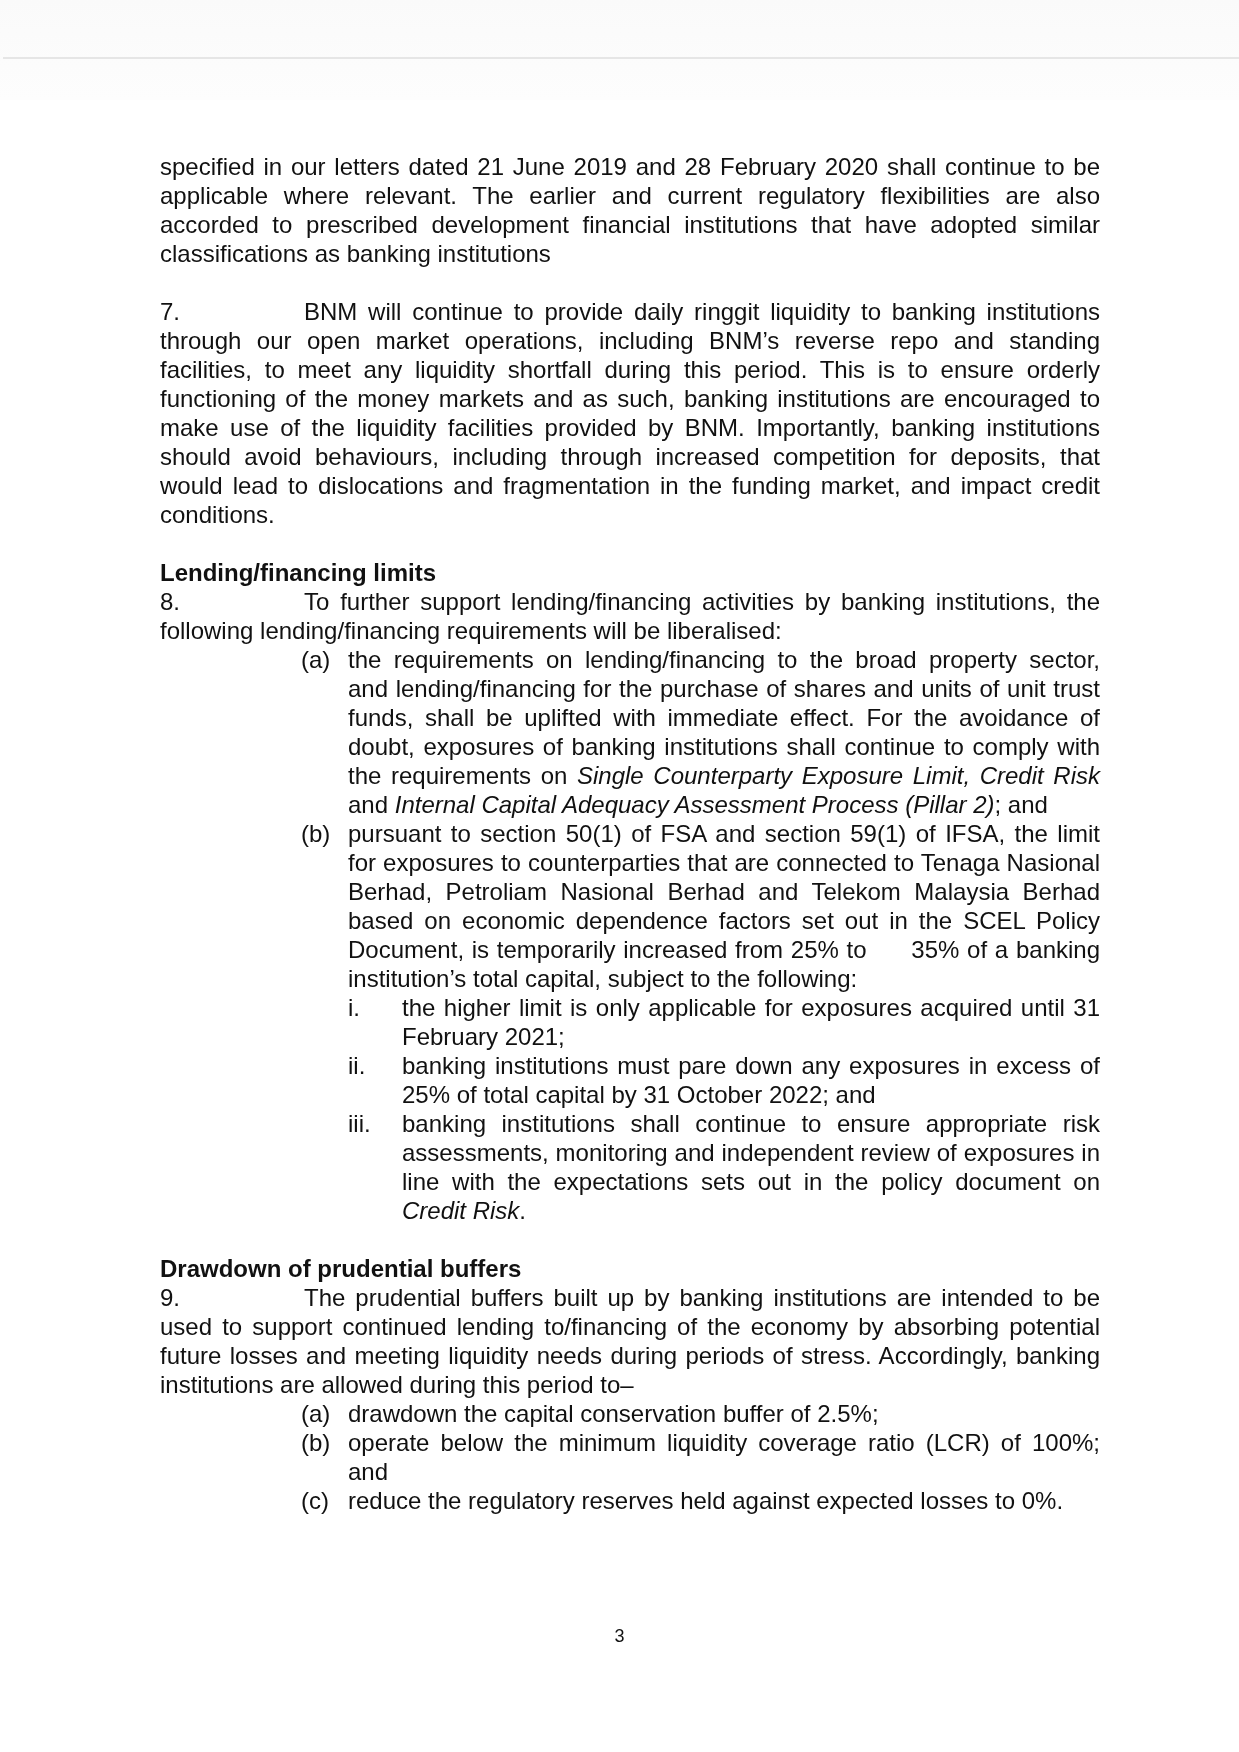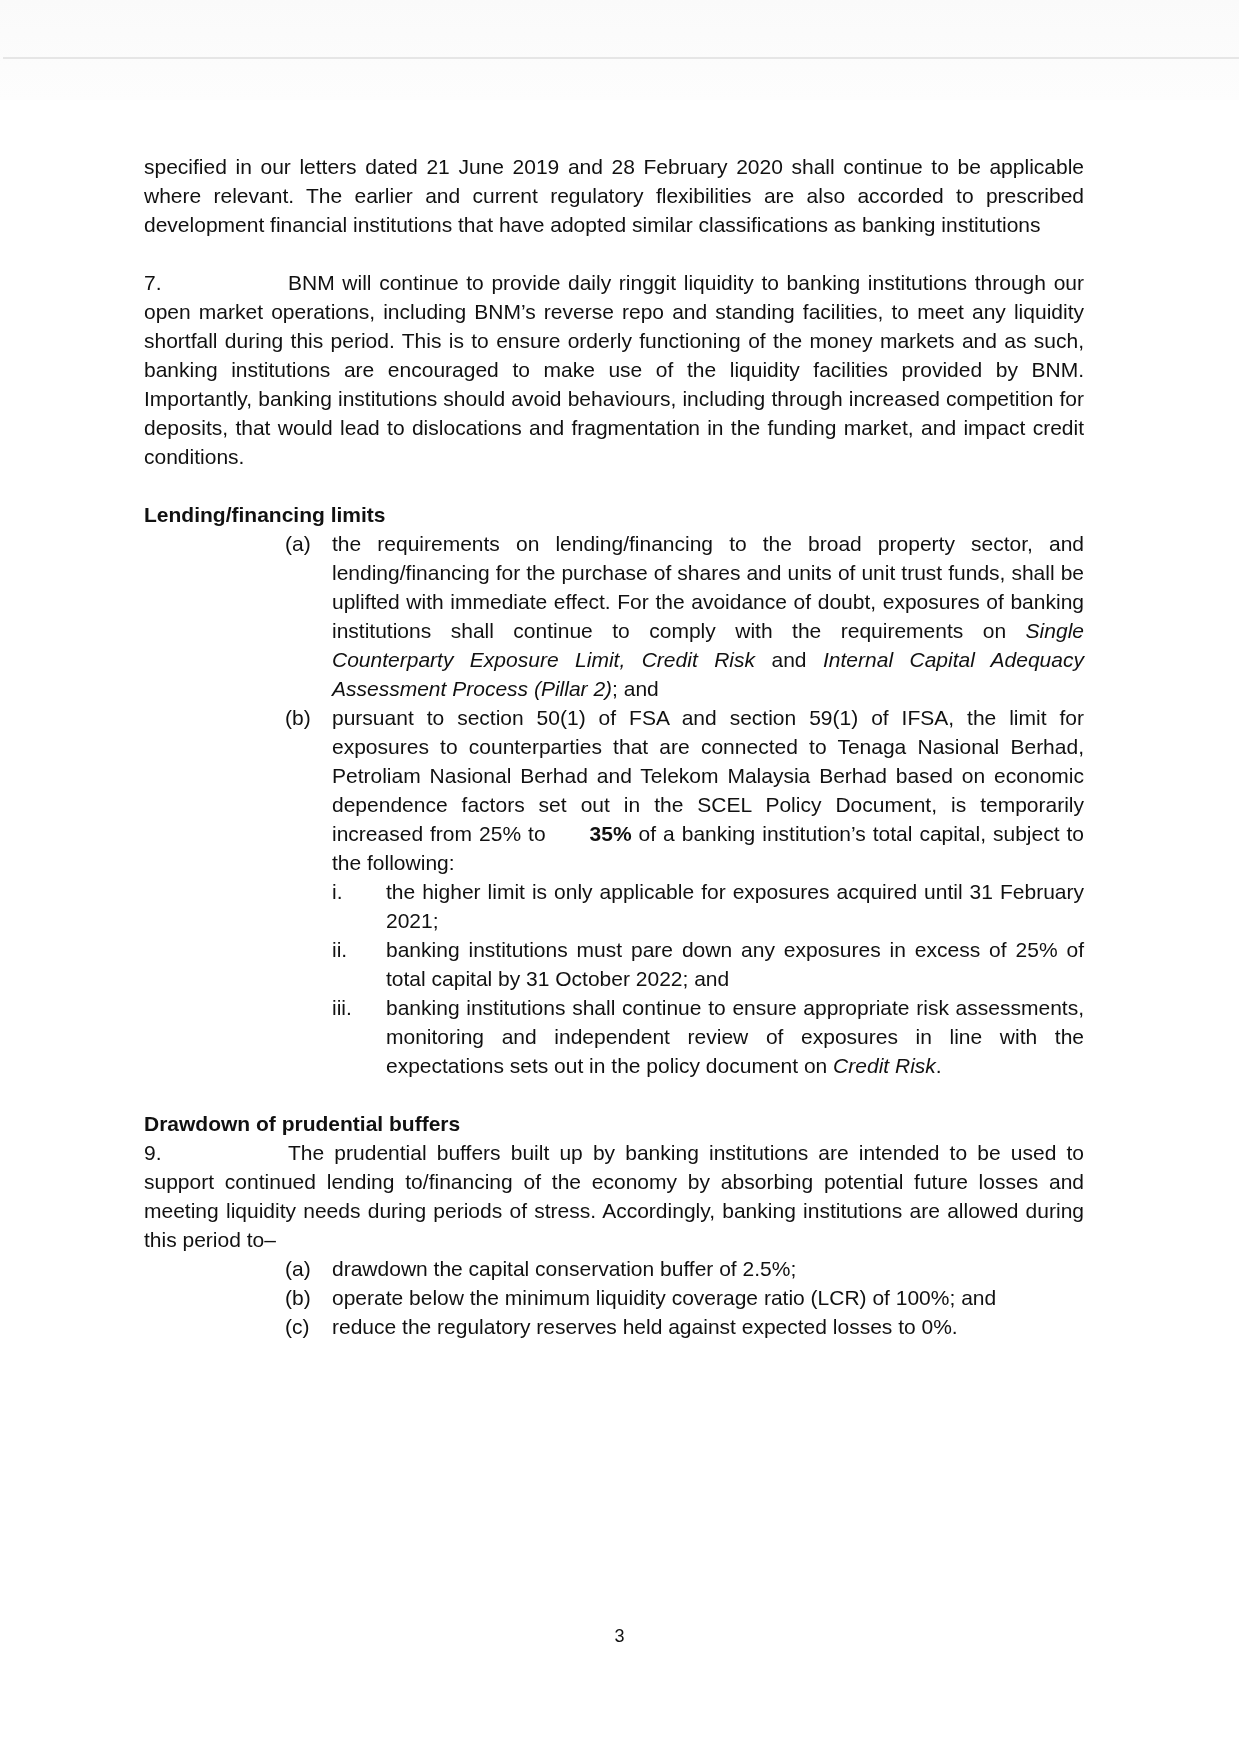--- a/index.html
+++ b/index.html
@@ -13,36 +13,36 @@
     }
     .scan-edge {
       position: absolute; left: 0; top: 0; width: 1239px; height: 100px;
       background: linear-gradient(#fafafa, #fdfdfd);
     }
     .scan-line {
       position: absolute; left: 3px; top: 57px; width: 1236px; height: 2px;
       background: #e6e6e6;
     }
     .page {
-      position: absolute; left: 144px; top: 152px; width: 940px;
-      font-size: 21px; line-height: 29px;
+      position: absolute; left: 160px; top: 152px; width: 940px;
+      font-size: 24px; line-height: 29px;
     }
     p { margin: 0; text-align: justify; }
     .para { margin-bottom: 29px; }
     .num { display: inline-block; width: 144px; }
     .heading { font-weight: bold; margin-top: 0; }
     .list { margin: 0; padding: 0; list-style: none; }
     .list-a { margin-left: 141px; }
     .item { display: flex; }
     .label { flex: 0 0 47px; }
     .label-roman { flex: 0 0 54px; }
     .content { flex: 1; text-align: justify; }
     .sub { margin-left: 0; }
     em { font-style: italic; }
-    strong { font-weight: bold; margin-left: 37px; }
+    strong { font-weight: normal; margin-left: 37px; }
     .gap { height: 29px; }
     .page-number {
       position: absolute; left: 0; width: 1239px; top: 1626px;
       text-align: center; font-size: 18px;
     }
   </style>
 </head>
 <body>
 
 <div class="scan-edge"></div>
@@ -50,20 +50,23 @@
 
 <div class="page">
 
   <p class="para">specified in our letters dated 21 June 2019 and 28 February 2020 shall continue to be applicable where relevant. The earlier and current regulatory flexibilities are also accorded to prescribed development financial institutions that have adopted similar classifications as banking institutions</p>
 
   <p class="para">
     <span class="num">7.</span><span>BNM will continue to provide daily ringgit liquidity to banking institutions through our open market operations, including BNM’s reverse repo and standing facilities, to meet any liquidity shortfall during this period. This is to ensure orderly functioning of the money markets and as such, banking institutions are encouraged to make use of the liquidity facilities provided by BNM. Importantly, banking institutions should avoid behaviours, including through increased competition for deposits, that would lead to dislocations and fragmentation in the funding market, and impact credit conditions.</span>
   </p>
 
   <p class="heading">Lending/financing limits</p>
+  <p>
+    <span class="num">8.</span><span>To further support lending/financing activities by banking institutions, the following lending/financing requirements will be liberalised:</span>
+  </p>
 
   <div class="list list-a">
     <div class="item">
       <span class="label">(a)</span>
       <p class="content"><span>the requirements on lending/financing to the broad property sector, and lending/financing for the purchase of shares and units of unit trust funds, shall be uplifted with immediate effect. For the avoidance of doubt, exposures of banking institutions shall continue to comply with the requirements on </span><em>Single Counterparty Exposure Limit, Credit Risk</em><span> and </span><em>Internal Capital Adequacy Assessment Process (Pillar 2)</em><span>; and</span></p>
     </div>
     <div class="item">
       <span class="label">(b)</span>
       <div class="content">
         <p><span>pursuant to section 50(1) of FSA and section 59(1) of IFSA, the limit for exposures to counterparties that are connected to Tenaga Nasional Berhad, Petroliam Nasional Berhad and Telekom Malaysia Berhad based on economic dependence factors set out in the SCEL Policy Document, is temporarily increased from 25% to </span><strong>35%</strong><span> of a banking institution’s total capital, subject to the following:</span></p>

